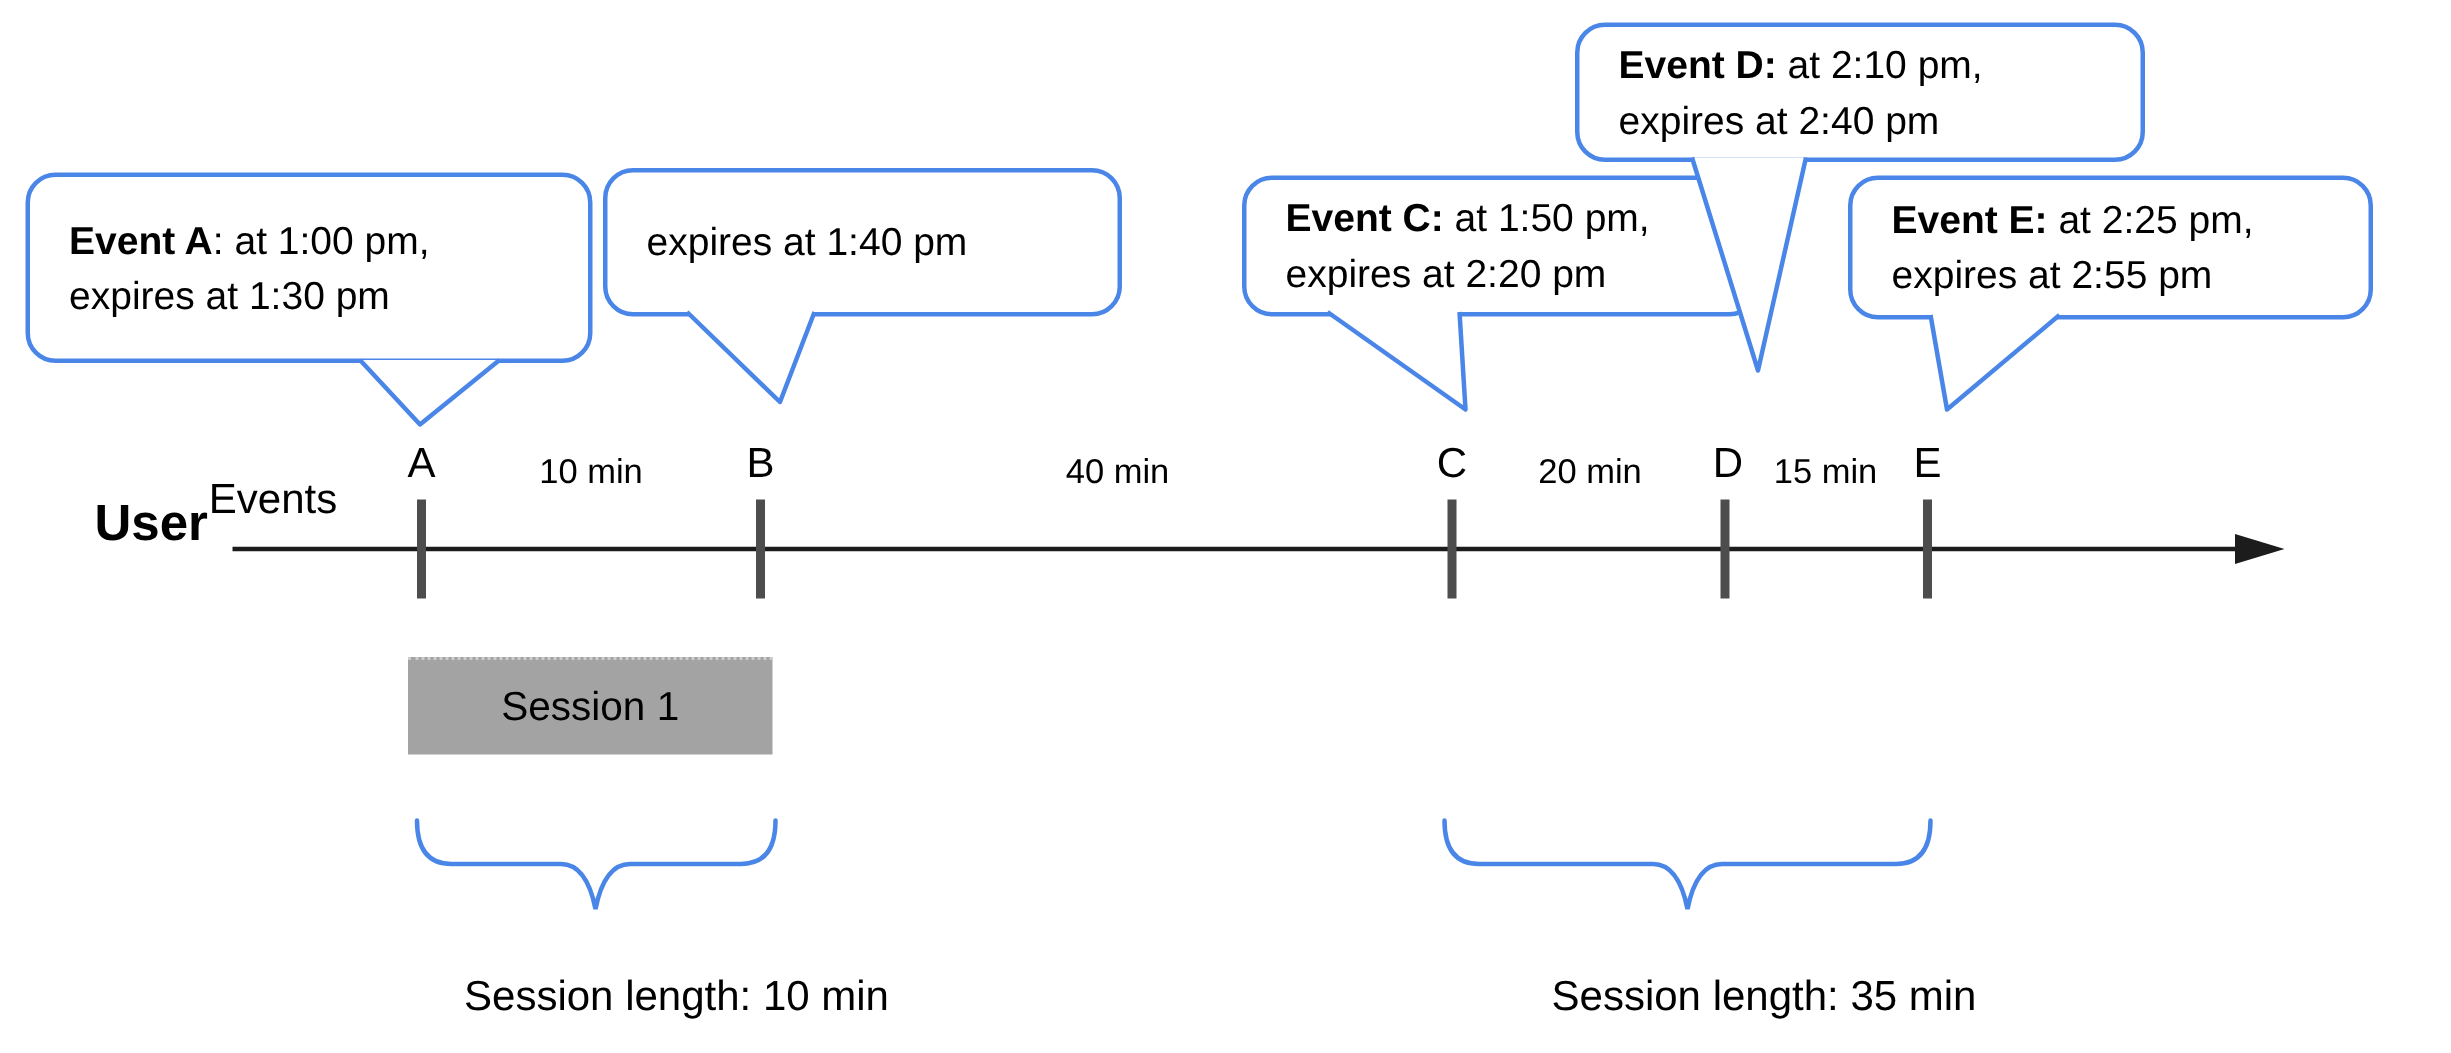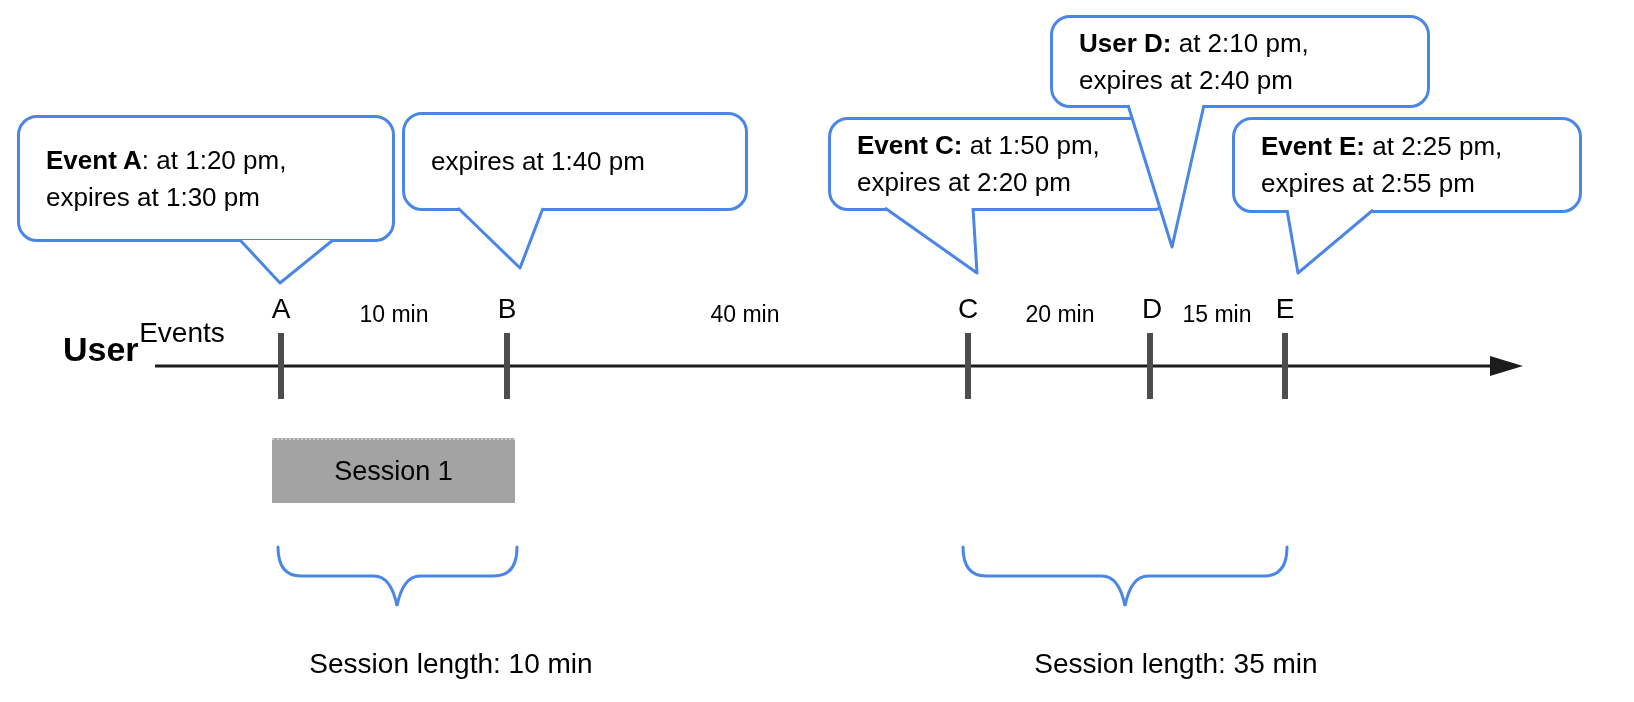--- a/index.html
+++ b/index.html
@@ -40,35 +40,35 @@
     <line x1="281" y1="333" x2="281" y2="399" stroke="#4d4d4d" stroke-width="6"></line>
     <line x1="507" y1="333" x2="507" y2="399" stroke="#4d4d4d" stroke-width="6"></line>
     <line x1="968" y1="333" x2="968" y2="399" stroke="#4d4d4d" stroke-width="6"></line>
     <line x1="1150" y1="333" x2="1150" y2="399" stroke="#4d4d4d" stroke-width="6"></line>
     <line x1="1285" y1="333" x2="1285" y2="399" stroke="#4d4d4d" stroke-width="6"></line>
     <path d="M 278,547 Q 278,576 301,576 L 374,576 Q 391,576 397,606 Q 403,576 420,576 L 494,576 Q 517,576 517,547" fill="none" stroke="#4a86e8" stroke-width="3" stroke-linecap="round"></path>
     <path d="M 963,547 Q 963,576 986,576 L 1102,576 Q 1119,576 1125,606 Q 1131,576 1148,576 L 1264,576 Q 1287,576 1287,547" fill="none" stroke="#4a86e8" stroke-width="3" stroke-linecap="round"></path>
   </svg>
 
   <div class="bubble" style="left:17px;top:115px;width:378px;height:127px">
-    <div><span class="b">Event A</span><span>: at 1:20 pm,</span></div>
+    <div><span class="b">Event A</span><span>: at 1:00 pm,</span></div>
     <div>expires at 1:30 pm</div>
   </div>
 
   <div class="bubble" style="left:402px;top:112px;width:346px;height:99px">
     <div>expires at 1:40 pm</div>
   </div>
 
   <div class="bubble" style="left:828px;top:117px;width:345px;height:94px">
     <div><span class="b">Event C:</span><span> at 1:50 pm,</span></div>
     <div>expires at 2:20 pm</div>
   </div>
 
   <div class="bubble" style="left:1050px;top:15px;width:380px;height:93px">
-    <div><span class="b">User D:</span><span> at 2:10 pm,</span></div>
+    <div><span class="b">Event D:</span><span> at 2:10 pm,</span></div>
     <div>expires at 2:40 pm</div>
   </div>
 
   <div class="bubble" style="left:1232px;top:117px;width:350px;height:96px">
     <div><span class="b">Event E:</span><span> at 2:25 pm,</span></div>
     <div>expires at 2:55 pm</div>
   </div>
 
   <svg class="layer tail-layer" width="1634" height="702" viewBox="0 0 1634 702">
     <path d="M 240,240 L 280,283 L 333,240" fill="#ffffff" stroke="#4a86e8" stroke-width="3" stroke-linejoin="round"></path>

